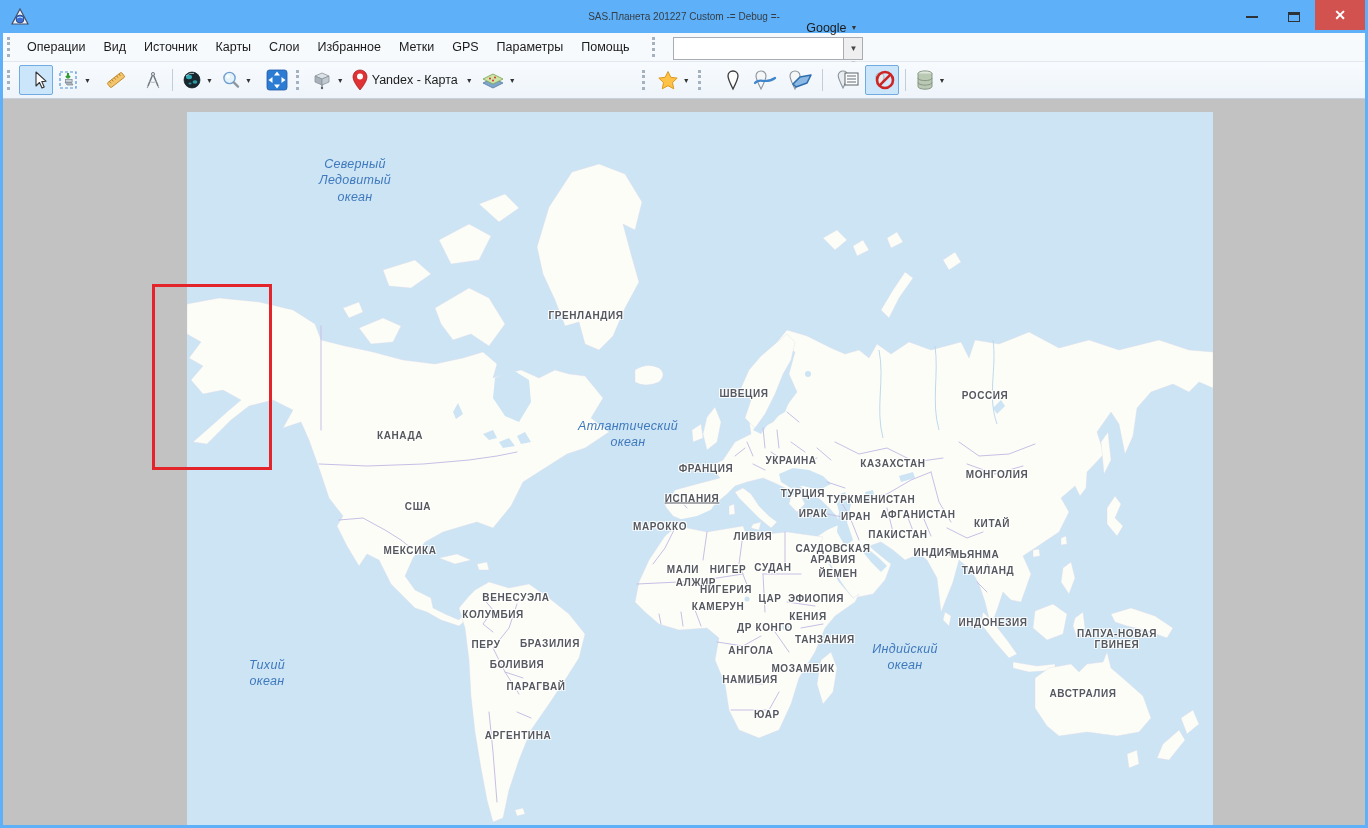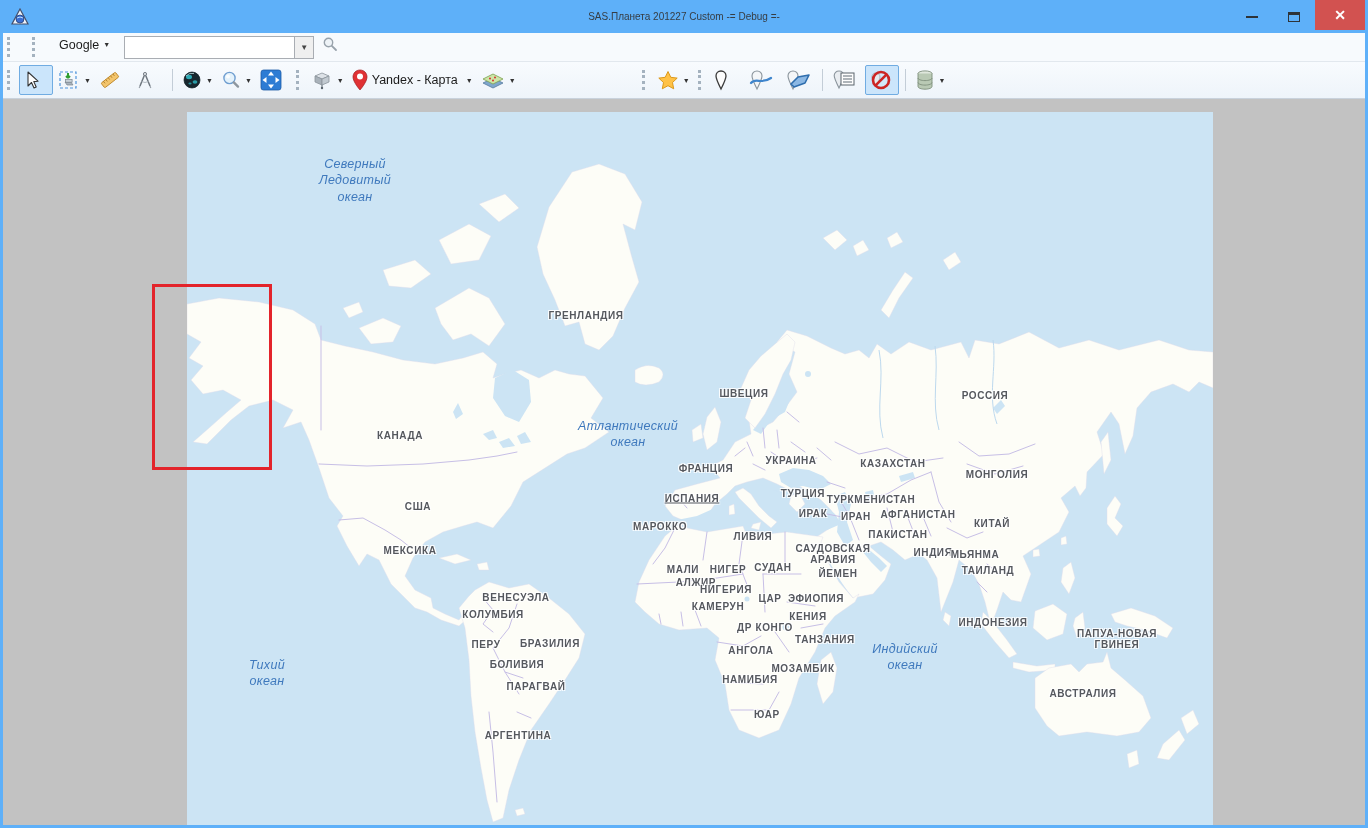--- a/index.html
+++ b/index.html
@@ -22,31 +22,31 @@
   .close-glyph { color:#fff; font-size:14px; font-weight:bold; line-height:1; }
 
   
   .win-body { flex:1; display:flex; flex-direction:column; background:#c2c2c2; min-height:0; }
 
   
   .menubar { height:28px; background:#f7fafd; border-bottom:1px solid #e2e8ee; display:flex; align-items:center; font-size:12.5px; color:#1b1b1b; }
   .gripper { width:3px; height:20px; margin:0 5px 0 4px; border-left:3px dotted #a4b2bf; }
   .menu-items { display:flex; align-items:center; height:100%; }
   .menu-item { padding:0 9px; height:100%; display:flex; align-items:center; cursor:default; }
-  .searchbar { display:flex; align-items:flex-start; margin-left:10px; }
+  .searchbar { display:flex; align-items:flex-end; margin-left:2px;flex-direction:column; }
   .provider-btn { display:flex; align-items:center; font-size:12.5px; color:#1b1b1b; padding:2px 6px; }
   .caret { font-size:7px; color:#333; margin-left:4px; line-height:1; }
   .combo { width:188px; height:21px; background:#fff; border:1px solid #a9adb3; display:flex; margin-left:8px; }
   .combo input { flex:1; border:none; outline:none; font-size:12px; padding:0 4px; font-family:"Liberation Sans",sans-serif; background:transparent; }
   .combo-btn { width:18px; border-left:1px solid #a9adb3; background:#efefef; display:flex; align-items:center; justify-content:center; font-size:8px; color:#444; }
   .search-icon-btn { margin-left:8px; display:flex; align-items:center; }
 
   
   .toolbar { height:36px; background:linear-gradient(#f8fbfe,#eef4fa); border-bottom:1px solid #c9d2dc; display:flex; align-items:center; }
-  .tb-btn { display:flex; align-items:center; justify-content:space-between; height:28px; min-width:28px; padding:0 2px; border:1px solid transparent; border-radius:2px; margin:0 1px; cursor:default; }
+  .tb-btn { display:flex; align-items:center; justify-content:flex-end; height:28px; min-width:28px; padding:0 2px; border:1px solid transparent; border-radius:2px; margin:0 1px; cursor:default; }
   .tb-btn.selected { background:#cbe5fb; border-color:#70ace2; }
   .tb-sep { width:1px; height:22px; background:#c3cdd7; margin:0 5px; }
   .tb-label { font-size:12.5px; color:#1b1b1b; margin:0 4px 0 4px; white-space:nowrap; }
 
   
   .workspace { flex:1; position:relative; background:#c2c2c2; overflow:hidden; }
   .map-view { position:absolute; left:184px; top:13px; width:1026px; height:715px; background:#cce4f4; }
   .map-view svg { position:absolute; left:0; top:0; }
   .land { fill:#fdfdf7; stroke:#dedcea; stroke-width:0.4; }
   .sea  { fill:#cce4f4; stroke:none; }
@@ -81,20 +81,32 @@
       <div class="win-btn close">
           <span class="close-glyph">✕</span>
         </div>
     </div>
   </div>
 
   <div class="win-body">
 
     <div class="menubar">
       <div class="gripper"></div>
+      <div class="menu-items">
+          <div class="menu-item">Операции</div>
+          <div class="menu-item">Вид</div>
+          <div class="menu-item">Источник</div>
+          <div class="menu-item">Карты</div>
+          <div class="menu-item">Слои</div>
+          <div class="menu-item">Избранное</div>
+          <div class="menu-item">Метки</div>
+          <div class="menu-item">GPS</div>
+          <div class="menu-item">Параметры</div>
+          <div class="menu-item">Помощь</div>
+        </div>
       <div class="gripper" style="margin-left:14px;"></div>
       <div class="searchbar">
         <div class="provider-btn">
           <span>Google</span>
           <span class="caret">▼</span>
         </div>
         <div class="combo">
           <input type="text" value="" style="">
           <div class="combo-btn">
               <span>▼</span>

